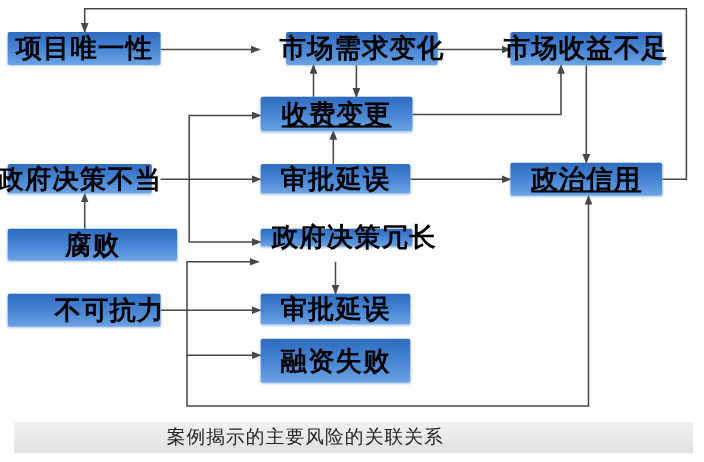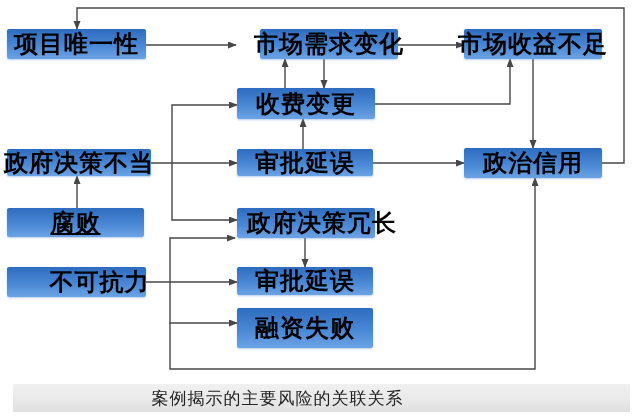--- a/index.html
+++ b/index.html
@@ -85,25 +85,25 @@
         <polyline points="170,282 170,323 237,323" marker-end="url(#arrowhead)"></polyline>
         <polyline points="170,323 170,369 535,369 535,178" marker-end="url(#arrowhead)"></polyline>
         <polyline points="305,238 305,267" marker-end="url(#arrowhead)"></polyline>
       </g>
   </svg>
 
   <div>
       <div class="node" style="left: 7px; top: 29px; width: 139px; height: 30px;">项目唯一性</div>
       <div class="node" style="left: 236px; top: 29px; width: 138px; height: 30px; margin-left: 24px;">市场需求变化</div>
       <div class="node" style="left: 464px; top: 29px; width: 138px; height: 30px;">市场收益不足</div>
-      <div class="node" style="left: 237px; top: 88px; width: 138px; height: 31px;">收费变更</div>
-      <div class="node" style="left: 7px; top: 149px; width: 144px; height: 27px;">政府决策不当</div>
+      <div class="node" style="left: 237px; top: 88px; width: 138px; height: 31px; text-decoration: underline;">收费变更</div>
+      <div class="node" style="left: 7px; top: 149px; width: 131px; height: 27px;">政府决策不当</div>
       <div class="node" style="left: 237px; top: 149px; width: 136px; height: 27px;">审批延误</div>
-      <div class="node" style="left: 464px; top: 148px; width: 138px; height: 30px;">政治信用</div>
-      <div class="node" style="left: 7px; top: 208px; width: 137px; height: 29px; text-decoration: underline;">腐败</div>
-      <div class="node" style="left: 237px; top: 208px; width: 138px; height: 30px; padding-left: 32px;">政府决策冗长</div>
+      <div class="node" style="left: 464px; top: 148px; width: 138px; height: 30px; text-decoration: underline;">政治信用</div>
+      <div class="node" style="left: 7px; top: 208px; width: 154px; height: 29px;">腐败</div>
+      <div class="node" style="left: 237px; top: 208px; width: 138px; height: 16px; padding-left: 32px;">政府决策冗长</div>
       <div class="node" style="left: 7px; top: 267px; width: 139px; height: 30px; padding-left: 46px;">不可抗力</div>
       <div class="node" style="left: 237px; top: 267px; width: 136px; height: 28px;">审批延误</div>
       <div class="node" style="left: 237px; top: 308px; width: 136px; height: 40px;">融资失败</div>
     </div>
 
   <div class="caption">案例揭示的主要风险的关联关系</div>
 </div>
 
 </body></html>

